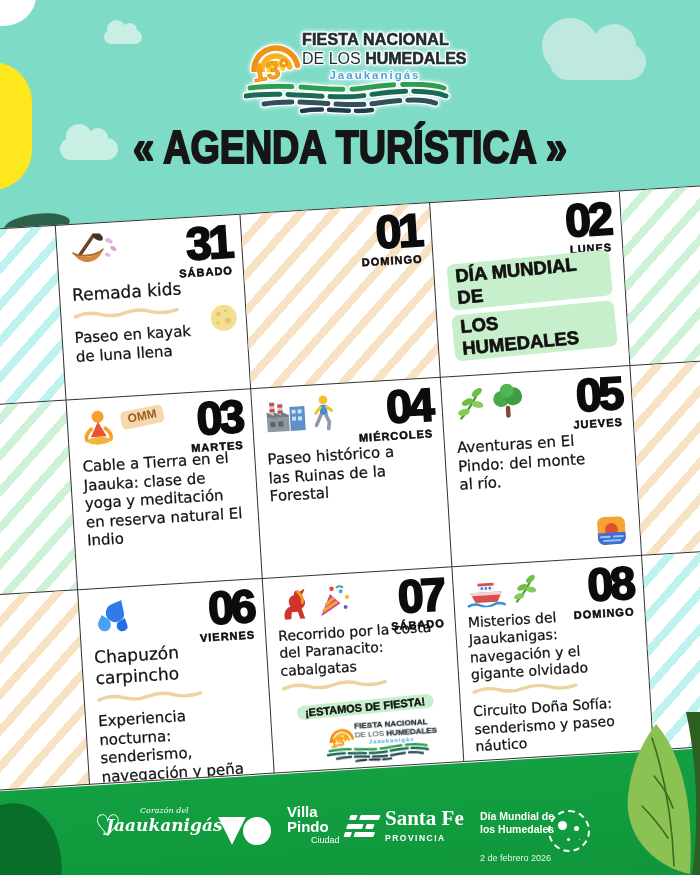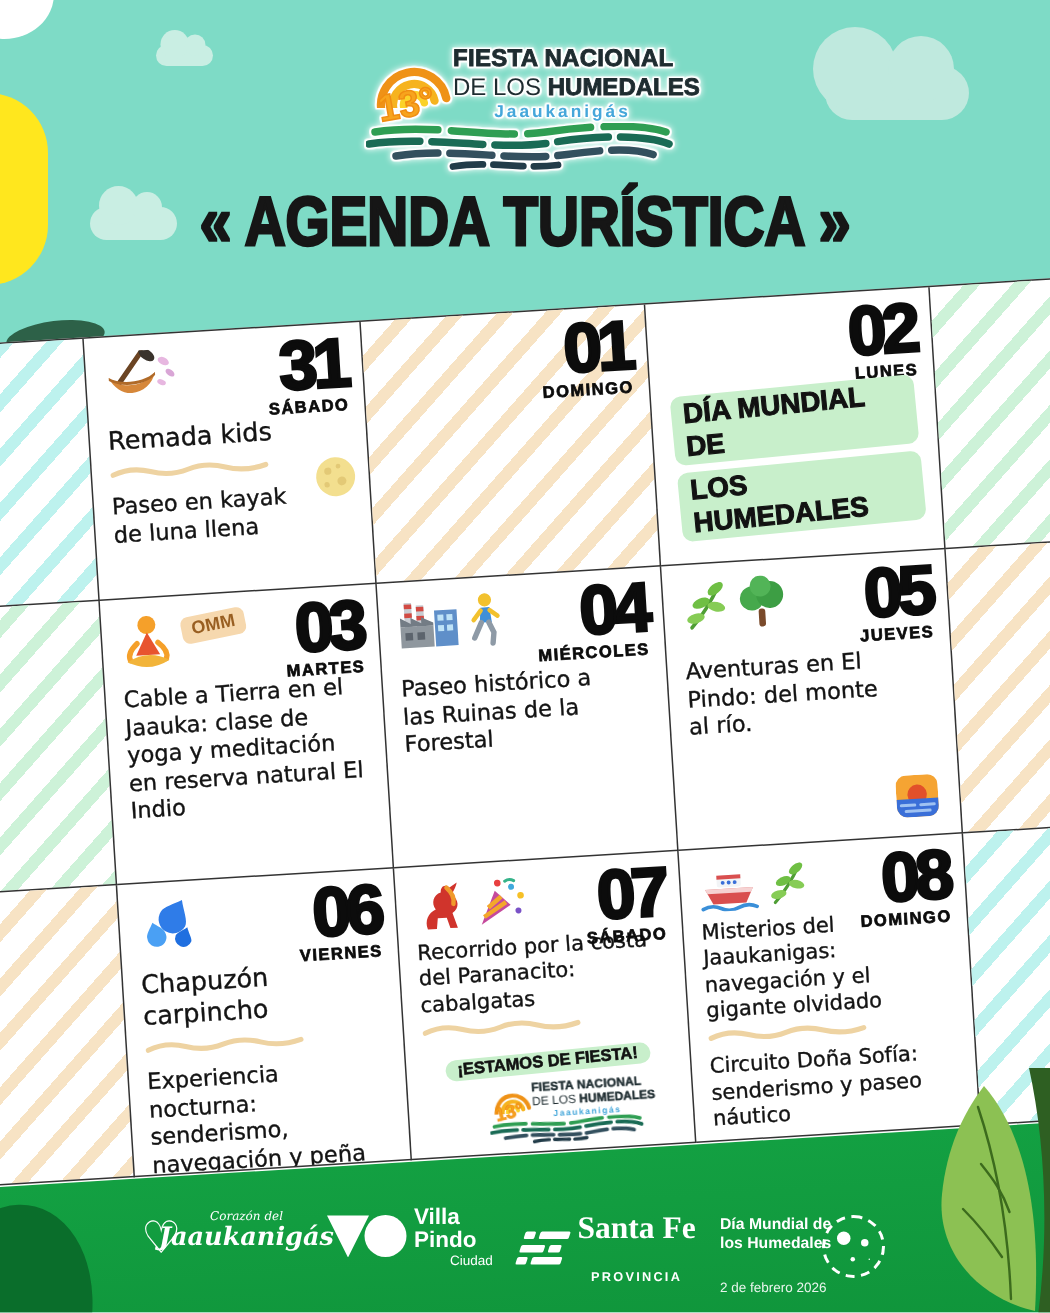--- a/index.html
+++ b/index.html
@@ -88,32 +88,32 @@
                background:linear-gradient(180deg,#13a042,#0d8c35);
                transform:rotate(-3.5deg);transform-origin:0 0;}
   .footer-blob{left:-52px;top:802px;width:112px;height:160px;background:#0a6e2b;
                border-radius:50%;transform:rotate(14deg);}
   .footer-leaf{left:598px;top:712px;}
   .flogo{position:absolute;color:#fff;}
   .jk{left:106px;top:806px;width:100px;}
   .jk-heart{position:absolute;left:-12px;top:2px;font-size:30px;font-weight:400;color:#fff;}
   .jk-top{font-family:"DejaVu Serif",serif;font-style:italic;font-size:8px;margin-left:34px;}
   .jk-main{font-family:"DejaVu Serif",serif;font-style:italic;font-weight:700;font-size:17px;}
-  .vo{left:218px;top:804px;display:flex;align-items:center;gap:5px;}
+  .vo{left:218px;top:804px;display:flex;align-items:flex-end;gap:16px;}
   .vo-v{width:28px;height:28px;background:#fff;clip-path:polygon(0 0,100% 0,50% 100%);}
   .vo-o{width:28px;height:28px;background:#fff;border-radius:50%;margin-left:-3px;}
   .vo-txt{font-family:"Liberation Sans",sans-serif;font-weight:700;font-size:15px;line-height:1.02;}
   .vo-city{font-weight:400;font-size:9px;margin-top:1px;padding-left:24px;}
   .sf{left:347px;top:808px;display:flex;align-items:center;gap:8px;}
   .sf-flag{display:flex;flex-direction:column;gap:3.5px;transform:skewX(-18deg);}
   .sf-flag .r{display:flex;gap:3px;}
   .sf-flag i{display:block;height:5px;background:#fff;border-radius:1px;}
   .sf-name{font-family:Liberation Serif, serif;font-weight:700;font-size:21px;line-height:1;}
   .sf-prov{font-family:"Liberation Sans",sans-serif;font-weight:700;font-size:8.5px;
-           letter-spacing:1.5px;text-align:center;margin-top:17px;}
+           letter-spacing:1.5px;text-align:left;margin-top:4px;}
   .dm{left:480px;top:810px;font-family:"Liberation Sans",sans-serif;}
   .dm-l{font-weight:700;font-size:10.5px;line-height:1.2;}
   .dm-d{font-weight:400;font-size:9px;margin-top:18px;opacity:.9;}
   .emblem{left:548px;top:810px;width:42px;height:42px;border:2px dashed #fff;border-radius:50%;
           box-sizing:border-box;}
   .emblem::before{content:"";position:absolute;left:8px;top:9px;width:9px;height:9px;
                   background:#fff;border-radius:50%;box-shadow:14px 3px 0 -2px #fff,6px 14px 0 -3px #fff,17px 14px 0 -4px #fff;}
 </style>
 </head>
 <body>

